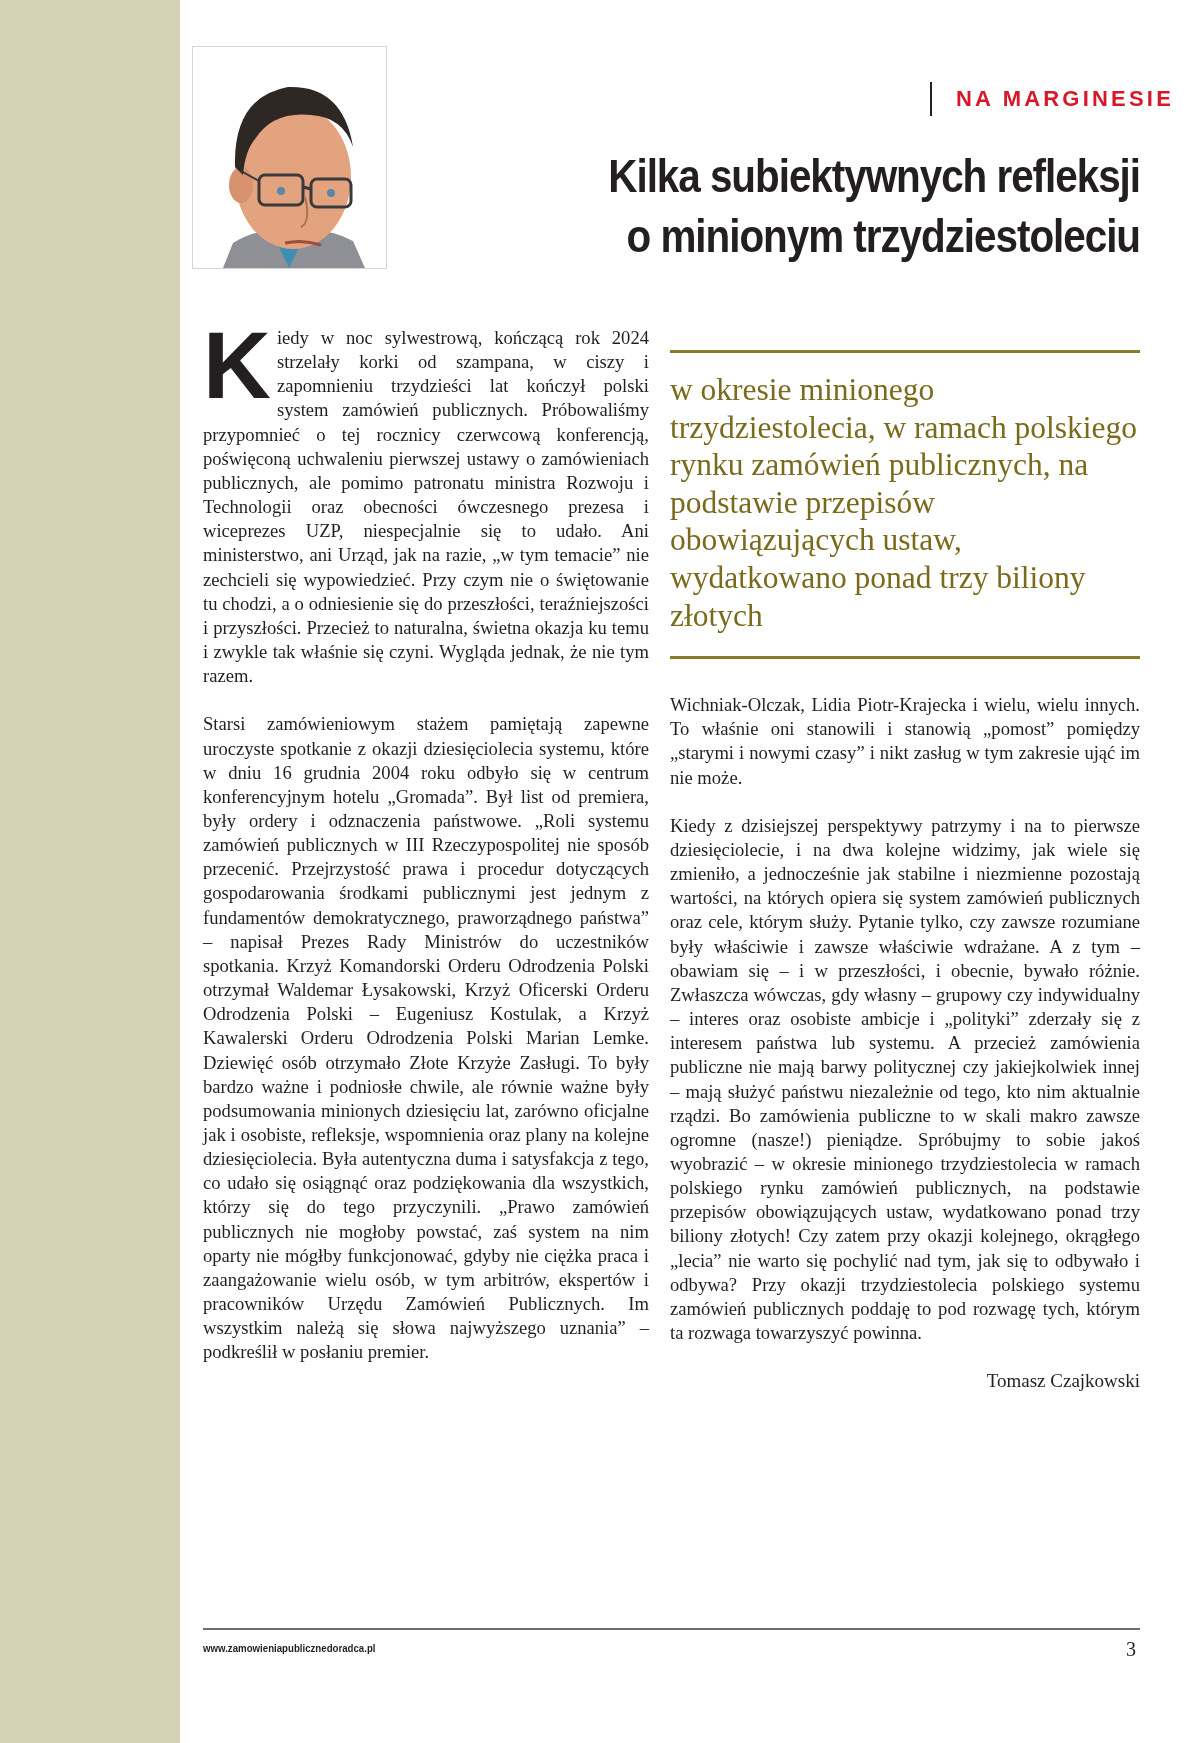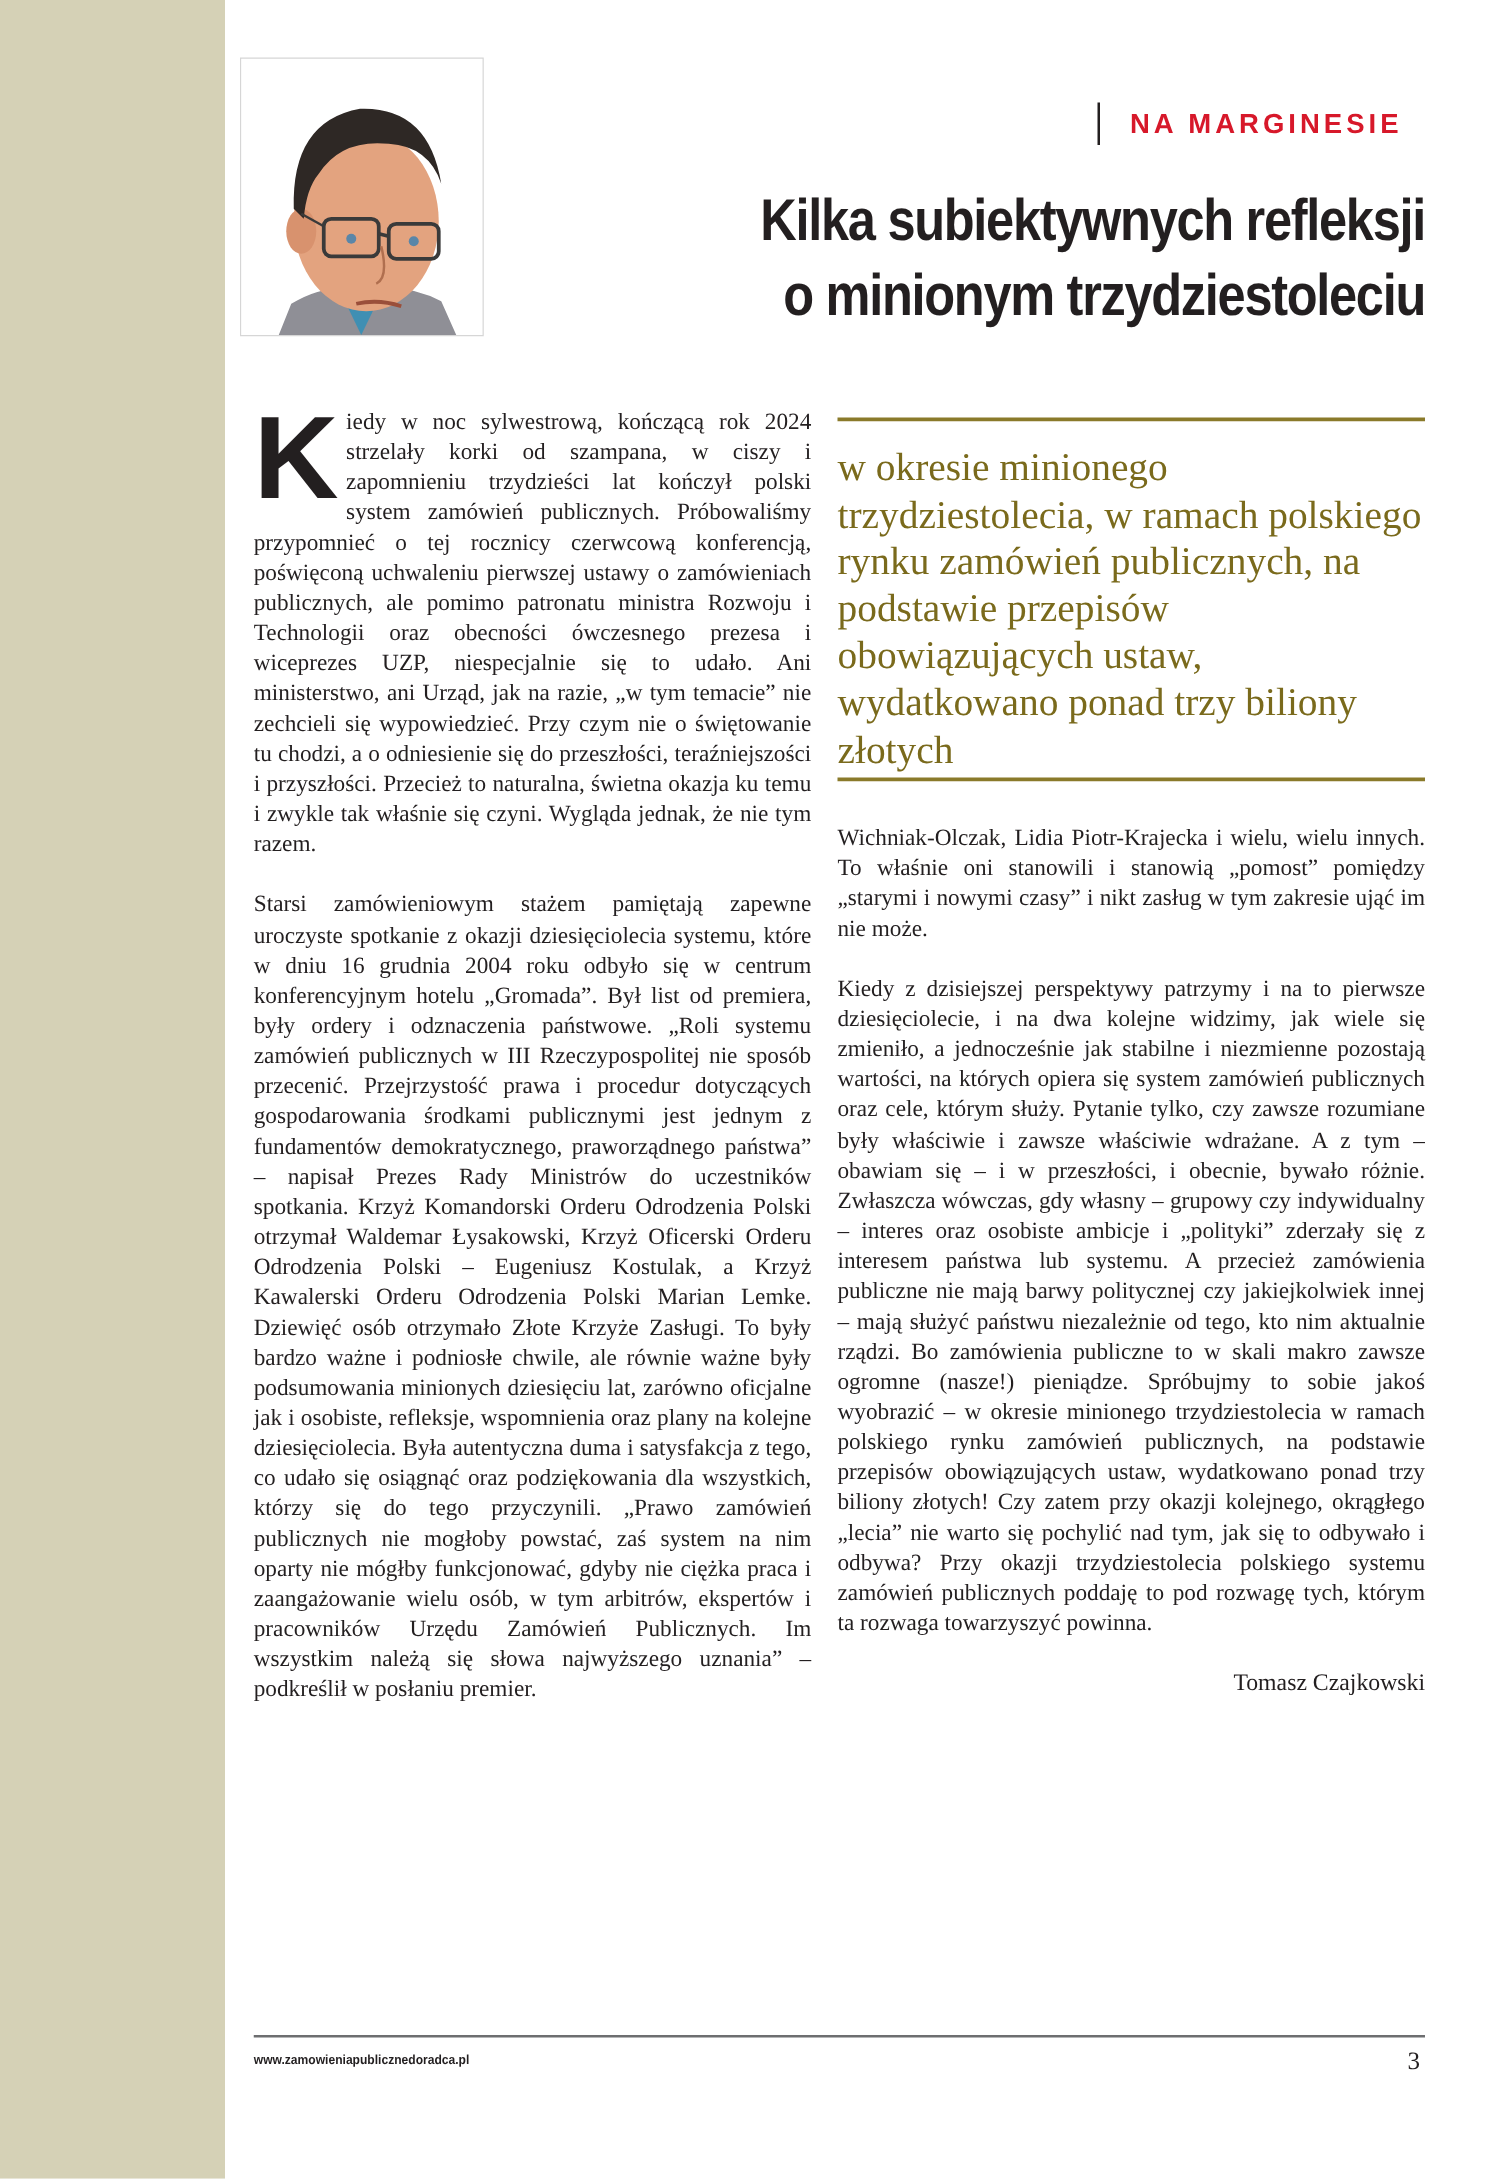--- a/index.html
+++ b/index.html
@@ -13,21 +13,21 @@
     position: absolute; left: 0; top: 0; width: 180px; height: 1743px;
     background: #d5d1b6;
   }
   .portrait {
     position: absolute; left: 192px; top: 46px; width: 193px; height: 221px;
     border: 1px solid #d6d6d6; border-bottom: 1px solid #d6d6d6;
     background: #ffffff; overflow: hidden;
   }
   .portrait svg { display: block; }
   .kicker-wrap {
-    position: absolute; left: 878px; top: 82px; height: 34px;
+    position: absolute; left: 930px; top: 82px; height: 34px;
     display: flex; align-items: center;
   }
   .kicker-bar { width: 2px; height: 34px; background: #231f20; margin-right: 24px; }
   .kicker {
     font-family: "Liberation Sans", "DejaVu Sans", sans-serif;
     font-weight: bold; font-size: 22px; letter-spacing: 3.2px; color: #d7182a;
   }
   .title {
     position: absolute; right: 60px; top: 146px; width: 760px;
     text-align: right;
@@ -43,23 +43,23 @@
   }
   .col-left { left: 203px; width: 446px; }
   .col-right { left: 670px; width: 470px; }
   .col p { margin: 0 0 24px 0; }
   .dropcap {
     float: left; font-family: "Liberation Sans", "DejaVu Sans", sans-serif;
     font-weight: bold; font-size: 94px; line-height: 72px; height: 72px;
     margin: 4px 6px 0 0; color: #231f20;
   }
   .pull {
-    margin: 8px 0 24px 0;
+    margin: 24px 0 24px 0;
     border-top: 3px solid #8a7a2a; border-bottom: 3px solid #8a7a2a;
-    padding: 18px 0 4px 0;
+    padding: 18px 0 22px 0;
   }
   .pull-text {
     font-size: 31.5px; line-height: 37.6px; color: #7a6a1c; text-align: left;
   }
   .signature {
     text-align: right; font-size: 19px; margin-top: 10px;
   }
   .footer-rule {
     position: absolute; left: 203px; top: 1628px; width: 937px; height: 2px;
     background: #6d6e70;

